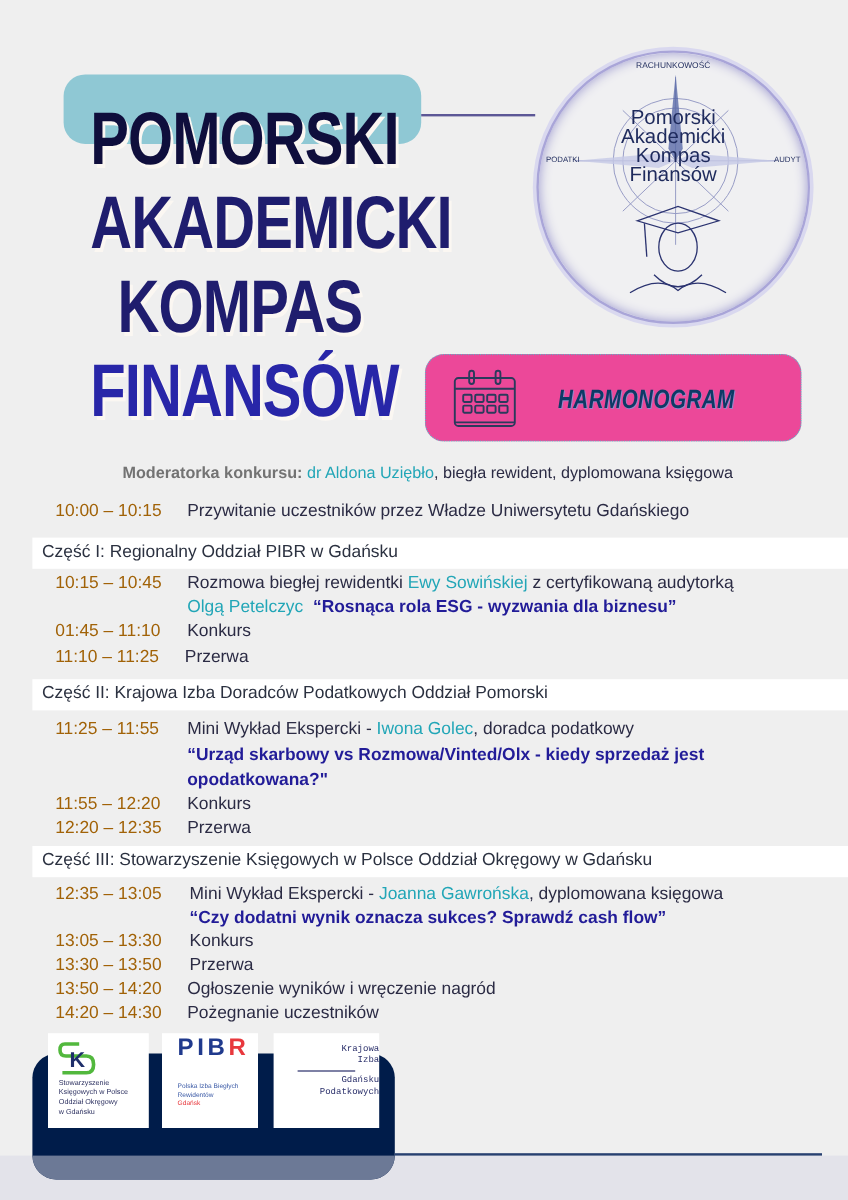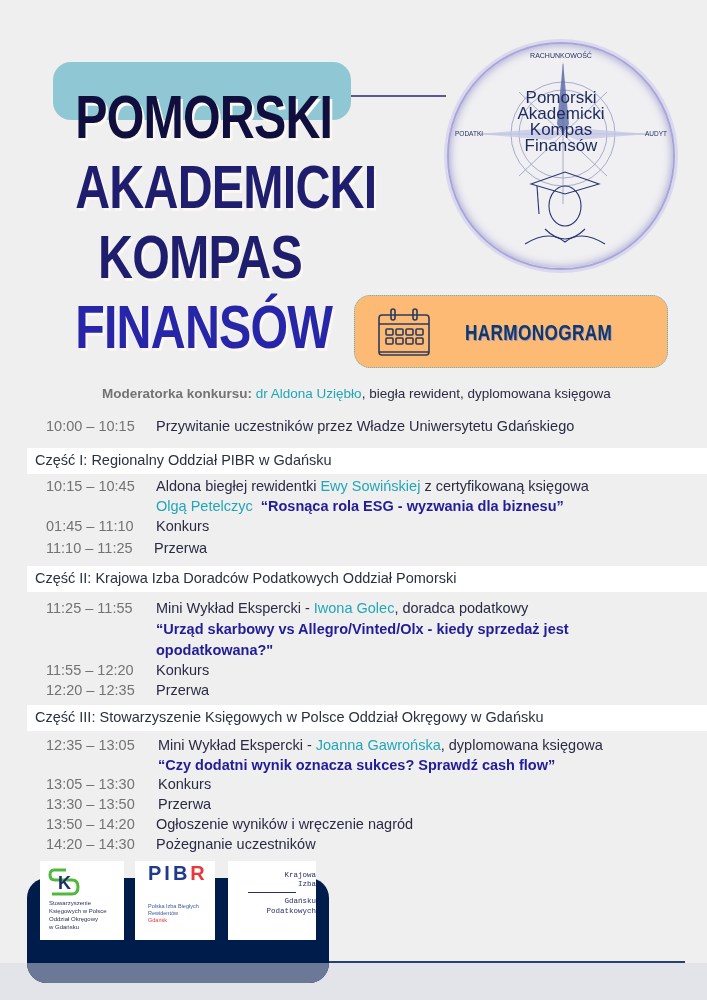--- a/index.html
+++ b/index.html
@@ -13,30 +13,30 @@
   .title .l1 { color: #0f0e3c; }
   .title .l4 { color: #2826a8; }
 
   .logo-circle { position: absolute; left: 447px; top: 42px; width: 228px; height: 228px; border-radius: 50%; background: #f0f0f2; box-shadow: 0 0 0 3px #d9d8ef, inset 0 0 10px #9b98cf; border: 2px solid #a9a5d8; overflow: hidden; }
   .logo-circle svg { position: absolute; left: 0; top: 0; }
   .logo-top { position: absolute; top: 8px; left: 0; width: 100%; text-align: center; font-size: 7px; color: #1e2a5c; }
   .logo-left { position: absolute; top: 86px; left: 6px; font-size: 6.5px; color: #1e2a5c; }
   .logo-right { position: absolute; top: 86px; right: 6px; font-size: 6.5px; color: #1e2a5c; }
   .logo-name { position: absolute; top: 46px; left: 0; width: 100%; text-align: center; font-size: 17px; line-height: 16px; color: #1e2a5c; }
 
-  .harm-box { position: absolute; left: 354px; top: 295px; width: 314px; height: 73px; border: 1.5px dotted #5cb5c7; border-radius: 16px; background: #fdba74; }
+  .harm-box { position: absolute; left: 354px; top: 295px; width: 314px; height: 73px; border: 1.5px dotted #5cb5c7; border-radius: 16px; background: #ec4899; font-style: italic; }
   .harm-icon { position: absolute; left: 22px; top: 11px; }
   .harm-label { position: absolute; left: 110px; top: 24px; font-size: 22px; font-weight: 700; color: #0d3a66; transform: scaleX(0.78); transform-origin: left; text-shadow: 1px 1px 0 #9a86c9; letter-spacing: 0.5px; }
 
   .moderator { position: absolute; left: 102px; top: 386px; font-size: 13.5px; color: #2b2b44; white-space: nowrap; }
   .moderator b { color: #737373; }
   .teal { color: #22a6b7; }
 
   .row { position: absolute; left: 46px; font-size: 14.5px; color: #2b2b44; white-space: nowrap; }
-  .row .time { position: absolute; left: 0; color: #737373; }
+  .row .time { position: absolute; left: 0; color: #a16207; }
   .row .desc { position: absolute; }
   .row .bold { color: #221c98; font-weight: 700; }
 
   .section { position: absolute; left: 27px; width: 680px; height: 26px; background: #ffffff; font-size: 14.5px; color: #2b3140; padding: 4px 0 0 8px; white-space: nowrap; }
 
   .footer-band { position: absolute; left: 0; top: 963px; width: 707px; height: 37px; background: #e3e3ea; }
   .footer-block { position: absolute; left: 27px; top: 878px; width: 302px; height: 105px; border-radius: 20px; background: #001c4a; overflow: hidden; }
   .footer-block .lower { position: absolute; left: 0; top: 85px; width: 100%; height: 30px; background: #6c7996; }
   .footer-line { position: absolute; left: 329px; top: 961px; width: 356px; height: 2px; background: #274070; }
 
@@ -122,41 +122,41 @@
 </div>
 
 <div class="row" style="top:418px;">
   <span class="time">10:00 – 10:15</span>
   <span class="desc" style="left:110px;">Przywitanie uczestników przez Władze Uniwersytetu Gdańskiego</span>
 </div>
 
 <div class="section" style="top:448px;">Część I: Regionalny Oddział PIBR w Gdańsku</div>
 <div class="row" style="top:478px;">
   <span class="time">10:15  – 10:45</span>
-  <span class="desc" style="left:110px;"><span>Aldona biegłej rewidentki </span><span class="teal">Ewy Sowińskiej</span><span> z certyfikowaną księgowa</span></span>
+  <span class="desc" style="left:110px;"><span>Rozmowa biegłej rewidentki </span><span class="teal">Ewy Sowińskiej</span><span> z certyfikowaną audytorką</span></span>
 </div>
 <div class="row" style="top:498px;">
   <span class="desc" style="left:110px;"><span class="teal">Olgą Petelczyc</span>&nbsp;&nbsp;<span class="bold">“Rosnąca rola ESG - wyzwania dla biznesu”</span></span>
 </div>
 <div class="row" style="top:518px;">
   <span class="time">01:45 – 11:10</span>
   <span class="desc" style="left:110px;">Konkurs</span>
 </div>
 <div class="row" style="top:540px;">
   <span class="time">11:10  – 11:25</span>
   <span class="desc" style="left:108px;">Przerwa</span>
 </div>
 
 <div class="section" style="top:566px;">Część II:  Krajowa Izba Doradców Podatkowych Oddział Pomorski</div>
 <div class="row" style="top:600px;">
   <span class="time">11:25  – 11:55</span>
   <span class="desc" style="left:110px;"><span>Mini Wykład Ekspercki - </span><span class="teal">Iwona Golec</span><span>, doradca podatkowy</span></span>
 </div>
 <div class="row" style="top:621px;">
-  <span class="desc bold" style="left:110px;">“Urząd skarbowy vs Allegro/Vinted/Olx - kiedy sprzedaż jest</span>
+  <span class="desc bold" style="left:110px;">“Urząd skarbowy vs Rozmowa/Vinted/Olx - kiedy sprzedaż jest</span>
 </div>
 <div class="row" style="top:642px;">
   <span class="desc bold" style="left:110px;">opodatkowana?"</span>
 </div>
 <div class="row" style="top:662px;">
   <span class="time">11:55 – 12:20</span>
   <span class="desc" style="left:110px;">Konkurs</span>
 </div>
 <div class="row" style="top:682px;">
   <span class="time">12:20 – 12:35</span>

